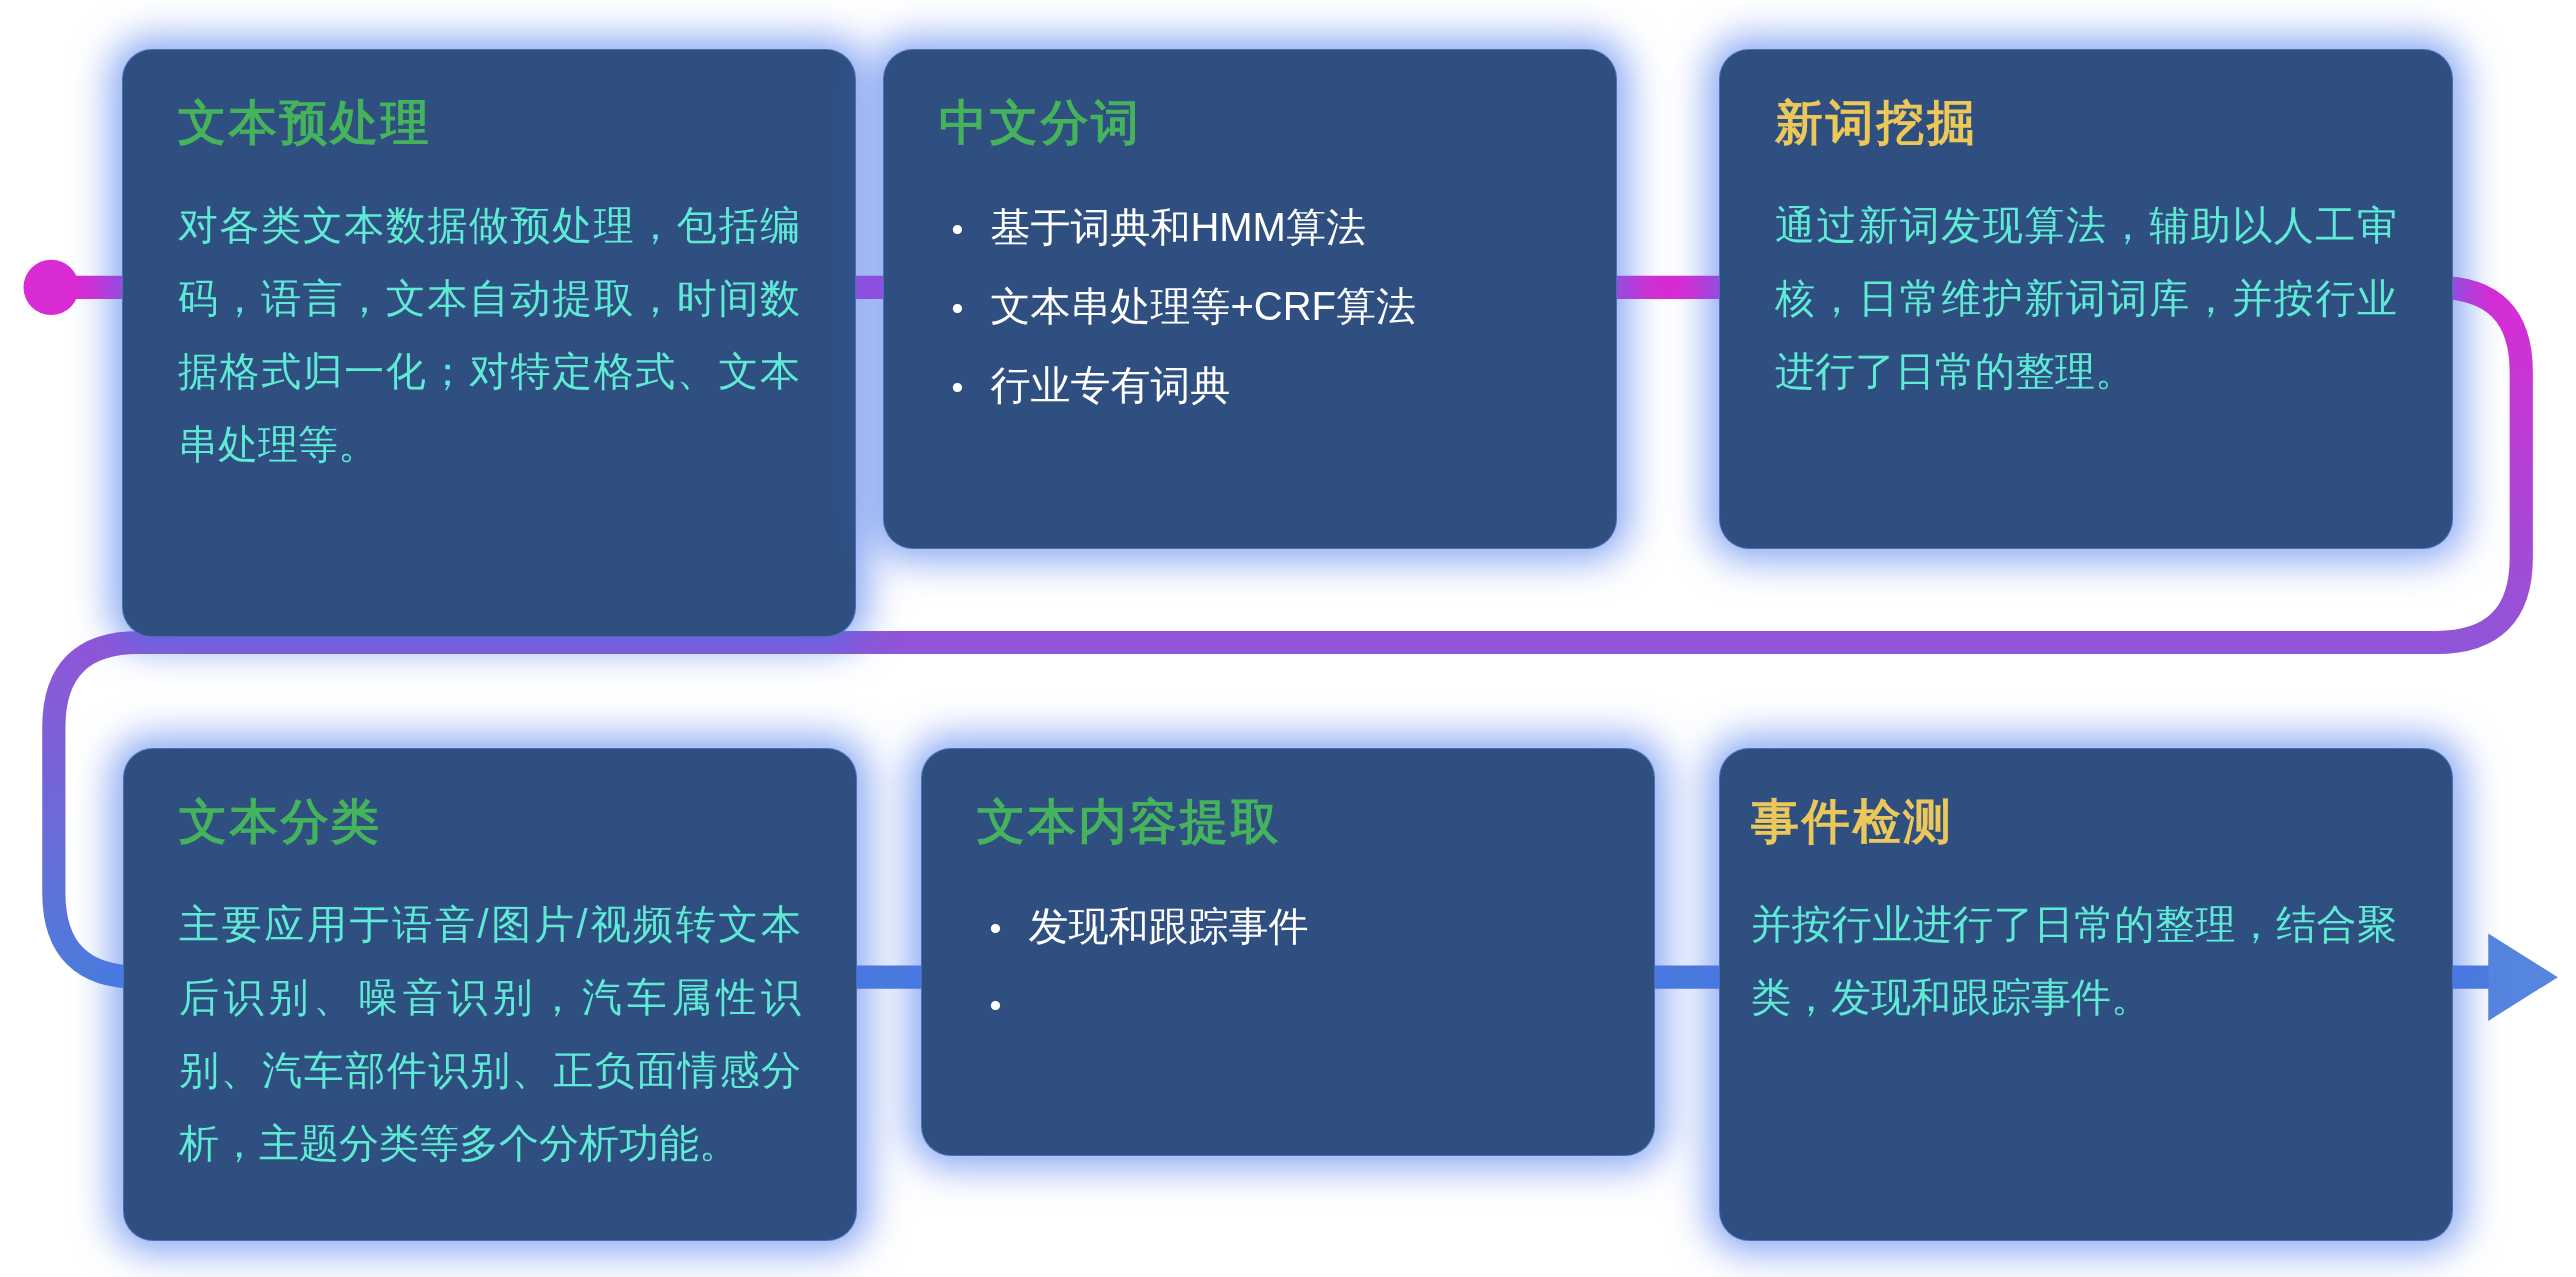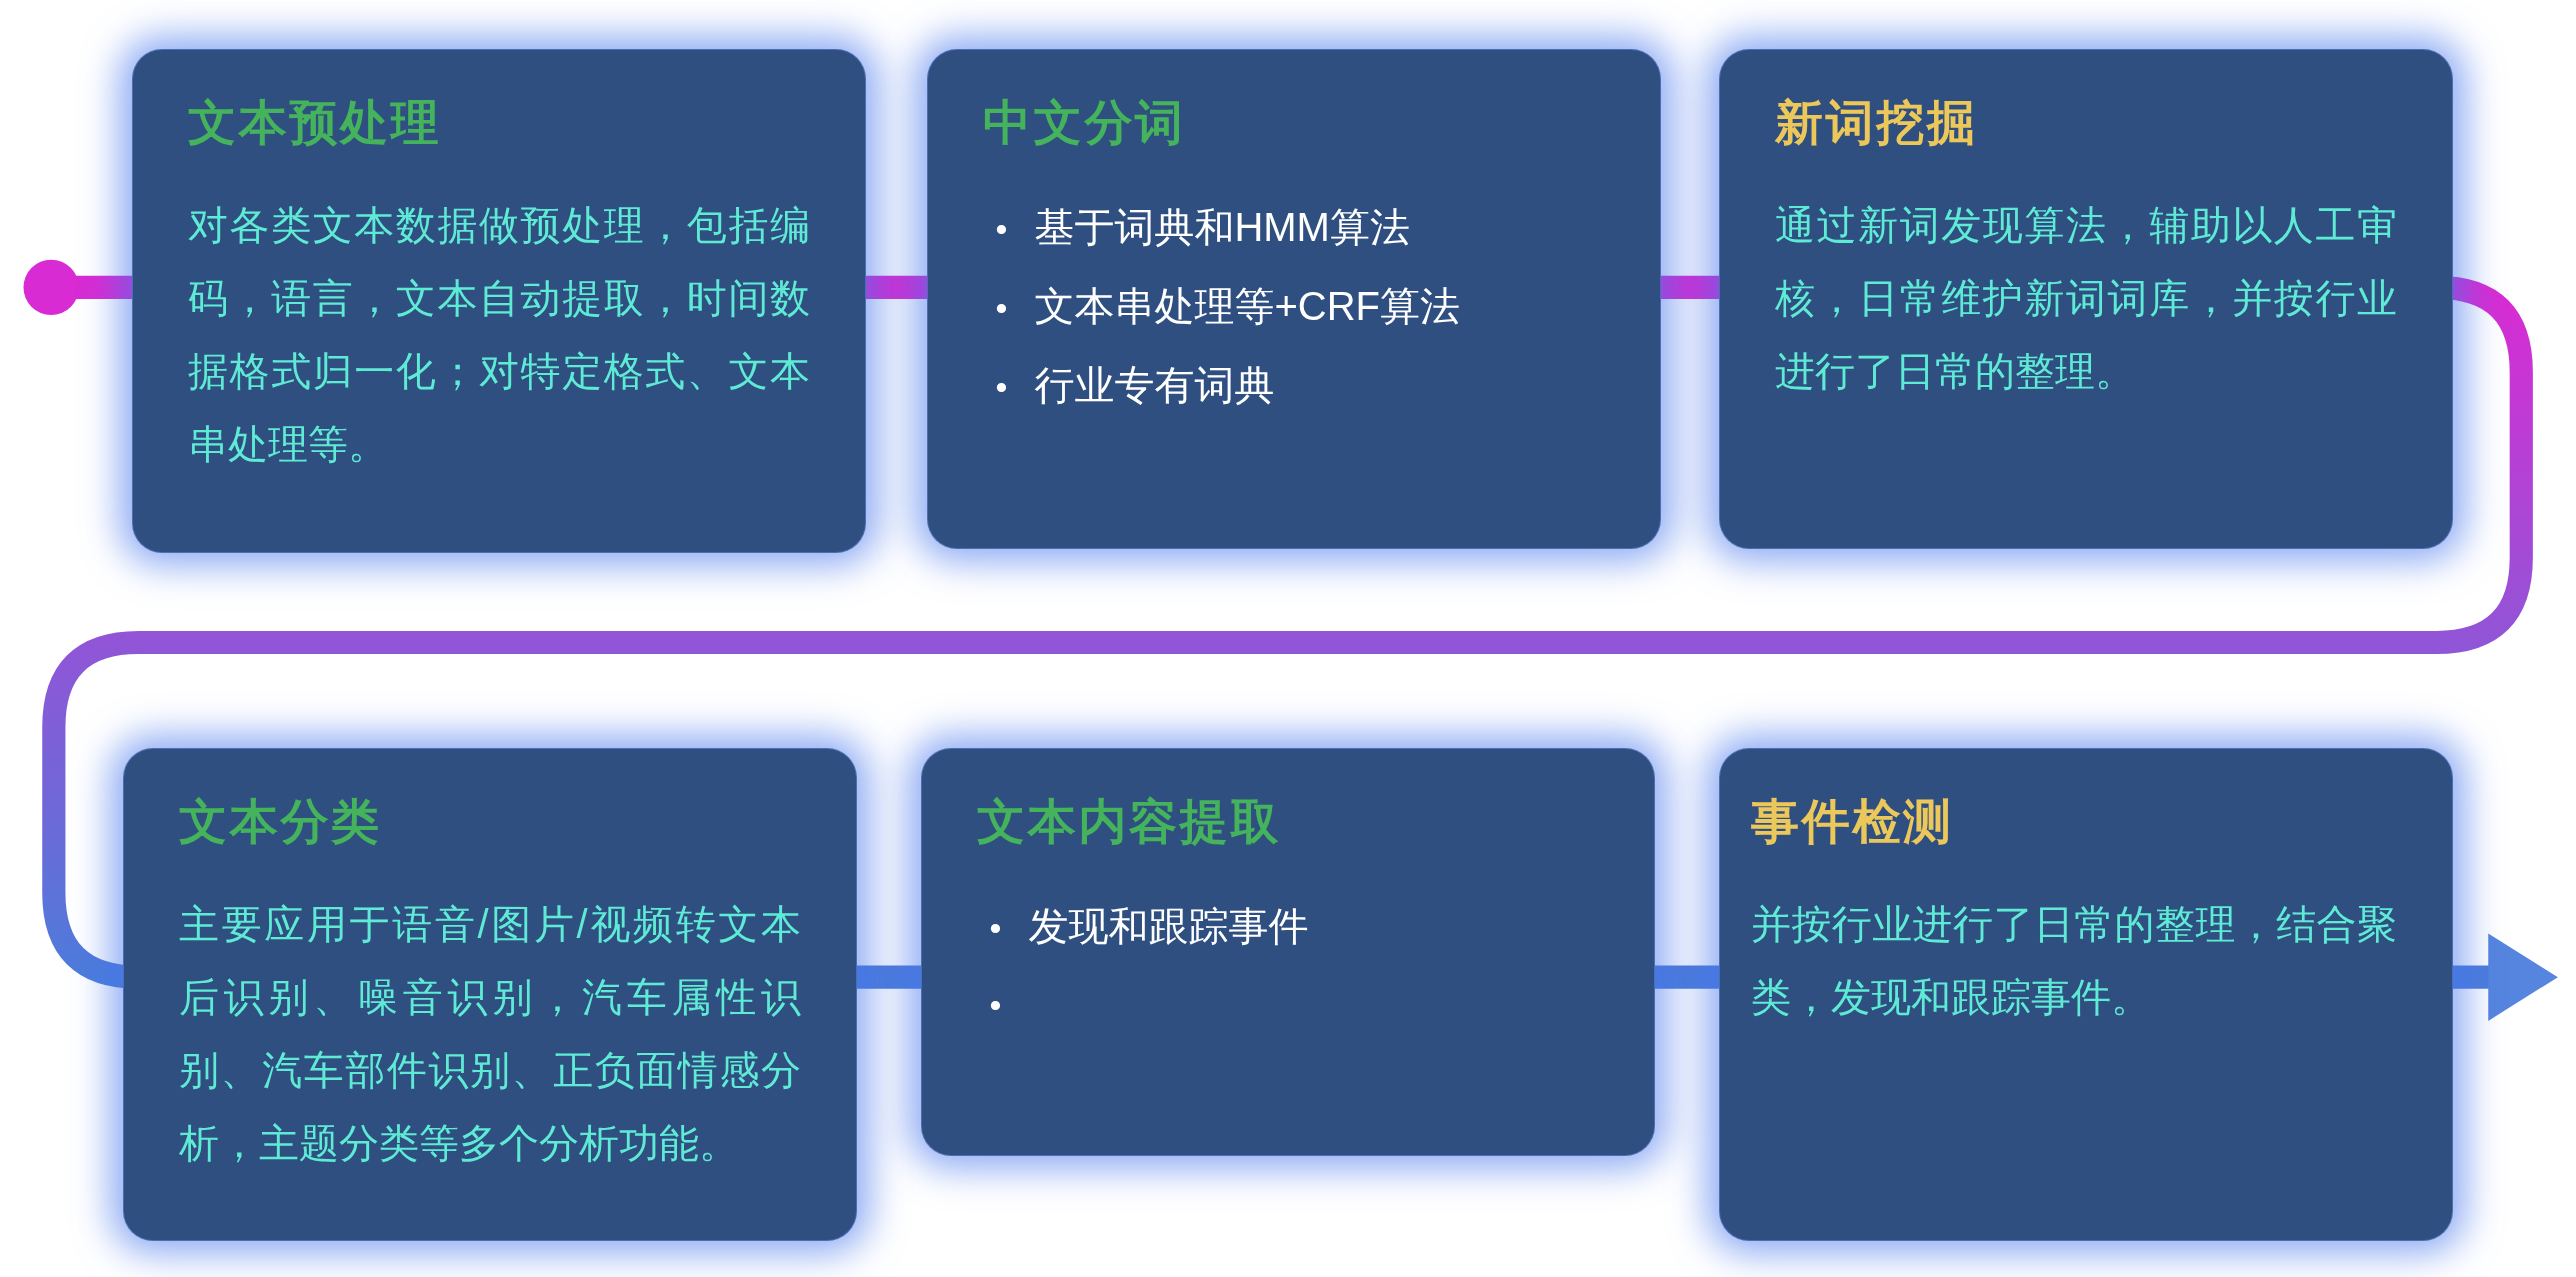--- a/index.html
+++ b/index.html
@@ -25,22 +25,22 @@
     position: absolute;
     z-index: 2;
     width: 734px;
     box-sizing: border-box;
     padding: 43px 55px;
     background: #2f4f80;
     border: 1.8px solid rgba(110, 150, 245, 0.45);
     border-radius: 30px;
     box-shadow: 0 0 36px 12.5px rgba(68, 116, 235, 0.60);
   }
-  .c1 { left: 132px;  top: 49px;  height: 504px; }
-  .c2 { left: 927px; top: 49px;  height: 500px; }
+  .c1 { left: 122px;  top: 49px;  height: 588px; }
+  .c2 { left: 883px; top: 49px;  height: 500px; }
   .c3 { left: 1719px; top: 49px;  height: 500px; }
   .c4 { left: 123px;  top: 748px; height: 493px; }
   .c5 { left: 921px; top: 748px; height: 408px; }
   .c6 { left: 1719px; top: 748px; height: 493px; padding-left: 31px; }
   .card-title {
     margin: 0 0 36px 0;
     font-size: 48px;
     font-weight: 700;
     letter-spacing: 2.7px;
     line-height: 1.25;

